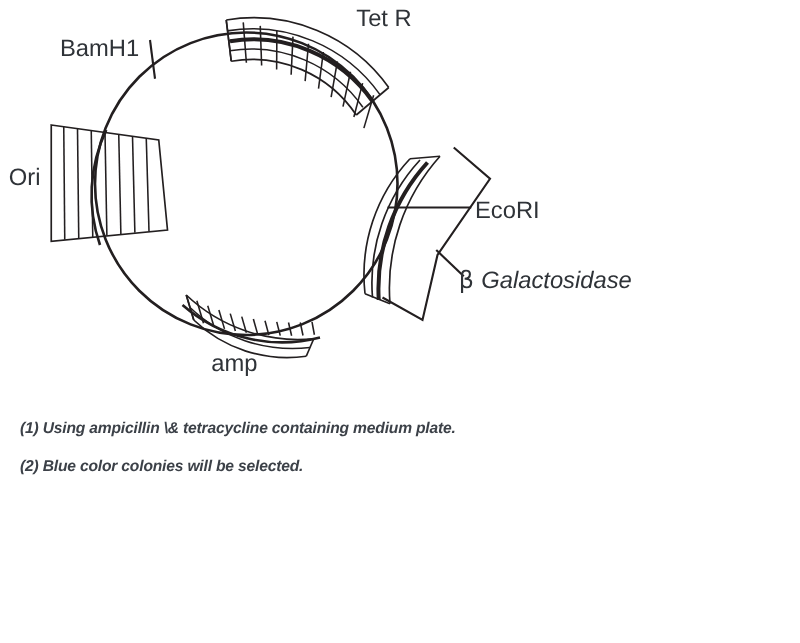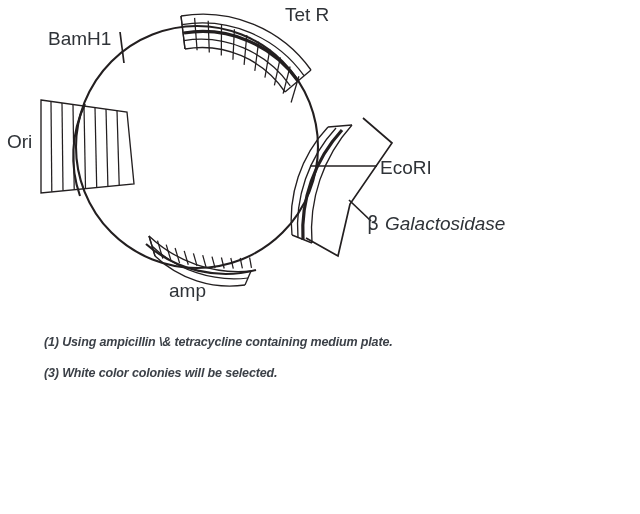--- a/index.html
+++ b/index.html
@@ -97,21 +97,20 @@
   .option-item {
     font-family: "Liberation Sans", sans-serif;
     font-weight: bold;
     font-style: italic;
     font-size: 12.5px;
     line-height: 15px;
     color: #3c4148;
     padding: 0 8px 0 16px;
     margin-bottom: 16px;
     letter-spacing: -0.15px;
-    margin-left: 28px;
   }
 </style>
 </head>
 <body>
 
 <div id="plasmid-figure">
   <svg width="640" height="325" viewBox="0 0 640 325" xmlns="http://www.w3.org/2000/svg">
 
     <circle cx="197" cy="147" r="121" class="stroke-main"></circle>
 
@@ -209,15 +208,15 @@
     <text class="dg-label-italic" x="385" y="230" text-anchor="start">Galactosidase</text>
 
     <text class="dg-label" x="169" y="297" text-anchor="start">amp</text>
 
   </svg>
 </div>
 
 <div id="question-block">
   <ul class="options">
     <li class="option-item">(1) Using ampicillin \&amp; tetracycline containing medium plate.</li>
-    <li class="option-item">(3) White color colonies will be selected.</li>
+    <li class="option-item">(2) Blue color colonies will be selected.</li>
   </ul>
 </div>
 
 </body></html>

